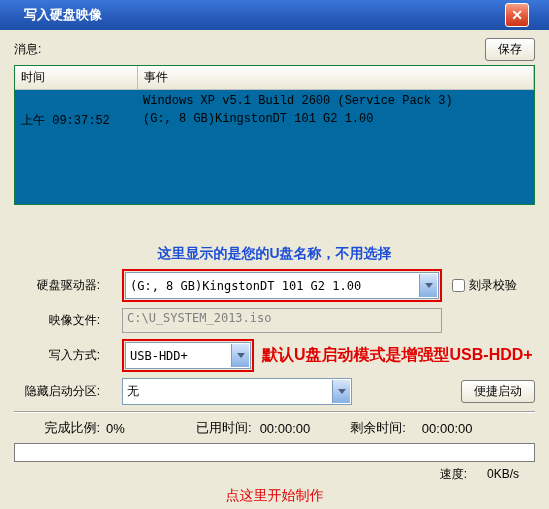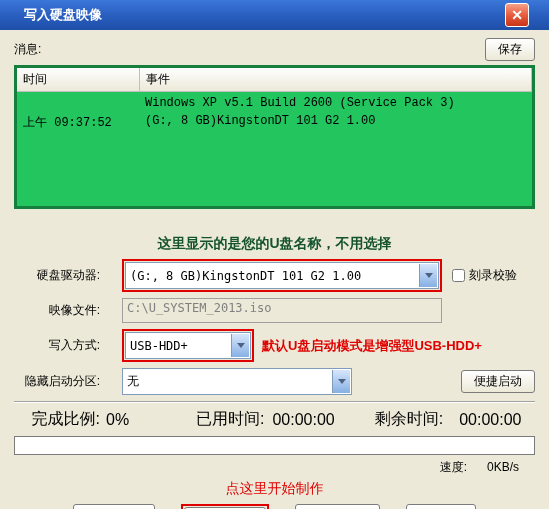--- a/index.html
+++ b/index.html
@@ -4,43 +4,43 @@
 <style>
 body{margin:0;padding:0;background:#3a6fc4;font-family:"Microsoft YaHei","SimSun",sans-serif;font-size:12px}
 .window{width:549px;height:509px;background:#ece9d8;position:relative}
 .titlebar{height:30px;background:linear-gradient(to bottom,#3b77d8 0%,#2a5fc0 50%,#1e4fa8 100%);display:flex;align-items:center;padding:0 20px;color:#fff;font-weight:bold;font-size:13px}
 .title-text{flex:1;padding-left:4px}
 .close-btn{width:22px;height:22px;background:linear-gradient(to bottom,#f5a087 0%,#e85c3e 50%,#c93418 100%);border:1px solid #fff;border-radius:3px;display:flex;align-items:center;justify-content:center;color:#fff;font-weight:bold;font-size:14px;cursor:pointer}
 .content{padding:8px 14px}
 .msg-row{display:flex;align-items:center;margin-bottom:4px}
 .msg-label{flex:1}
 .btn{background:linear-gradient(to bottom,#fff,#ece9d8);border:1px solid #7b7b7b;border-radius:3px;padding:2px 12px;cursor:pointer;font-size:12px;font-family:inherit}
-.grid{border:3px solid #15803d;background:#22c55e;height:138px;overflow:hidden}
+.grid{border:1px solid #15803d;background:#0369a1;height:138px;overflow:hidden}
 .grid-header{display:flex;background:linear-gradient(to bottom,#fefefe,#ece9d8);border-bottom:1px solid #c0c0c0}
 .grid-header .col{padding:3px 6px;border-right:1px solid #c0c0c0}
 .col-time{width:110px}
 .col-event{flex:1}
 .grid-body{font-family:Liberation Mono, monospace;padding:2px 0}
 .grid-row{display:flex}
 .grid-row .cell-time{width:110px;padding:2px 6px}
 .grid-row .cell-event{flex:1;padding:2px 6px}
-.annotation{color:#14532d;font-weight:bold;text-align:center;font-size:14px;margin:26px 0 6px 0}
-.annotation2{color:#e00000;font-weight:bold;font-size:13px;margin-left:8px}
+.annotation{color:#1d4ed8;font-weight:bold;text-align:center;font-size:14px;margin:40px 0 6px 0}
+.annotation2{color:#e00000;font-weight:bold;font-size:16px;margin-left:8px}
 .annotation3{color:#e00000;font-weight:normal;text-align:center;font-size:14px;margin:4px 0 6px 0}
 .form-row{display:flex;align-items:center;margin:6px 0}
 .form-label{width:86px;text-align:right;padding-right:22px}
 .sel{border:1px solid #7f9db9;background:#fff;height:21px;font-family:"SimSun",monospace;font-size:12px;padding:2px 4px;position:relative;display:flex;align-items:center}
 .sel-arrow{position:absolute;right:1px;top:1px;bottom:1px;width:17px;background:linear-gradient(to bottom,#d6e6fb,#87b0e4);border-left:1px solid #7f9db9;display:flex;align-items:center;justify-content:center}
 .sel-arrow::after{content:"";border-left:4px solid transparent;border-right:4px solid transparent;border-top:5px solid #4d6185}
 .input-readonly{border:1px solid #a0a0a0;background:#ece9d8;height:19px;flex:1;max-width:310px;padding:2px 4px;color:#808080;font-family:"SimSun",monospace;font-size:12px}
 .redbox{border:2px solid #e00000;padding:1px;display:inline-block}
 .chk{display:flex;align-items:center;margin-left:10px}
 .chk input{margin:0 4px 0 0}
 .hr{border:none;border-top:1px solid #a0a0a0;border-bottom:1px solid #fff;margin:6px 0}
-.progress-row{display:flex;align-items:center;margin:6px 0;font-size:16px}
+.progress-row{display:flex;align-items:center;margin:6px 0;font-size:13px}
 .progress-row span{margin-right:28px}
 .pbar{border:1px solid #7b7b7b;background:#fff;height:17px;margin:4px 0}
 .speed-row{display:flex;margin:4px 0}
 .speed-row .sp{margin-left:auto;margin-right:16px}
 .btn-row{display:flex;justify-content:center;gap:26px;margin-top:6px}
 .btn-row .btn{padding:3px 22px}
 .btn-disabled{color:#999}
 </style>
 </head>
 <body>

